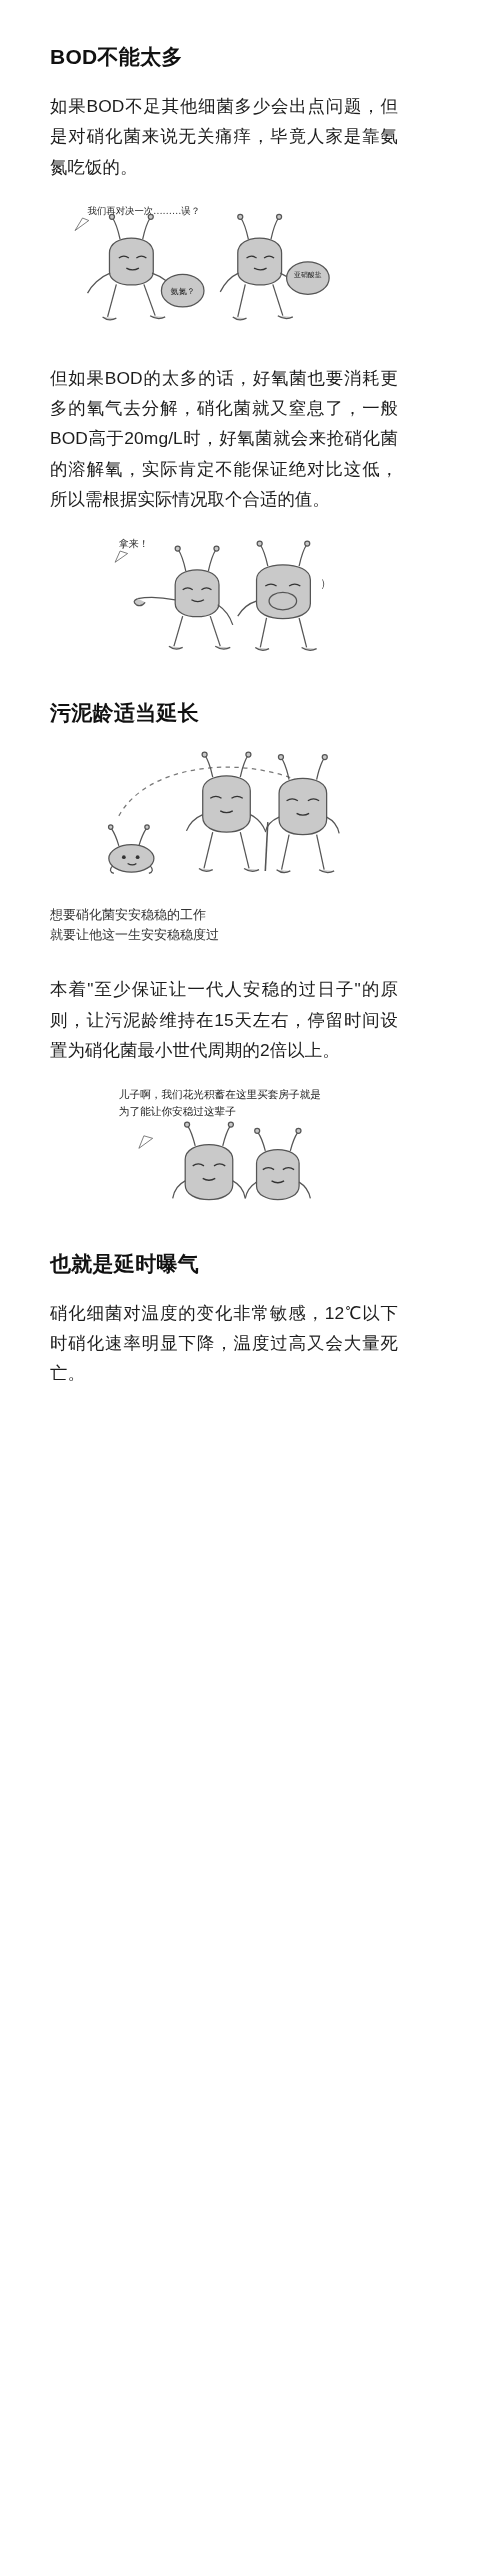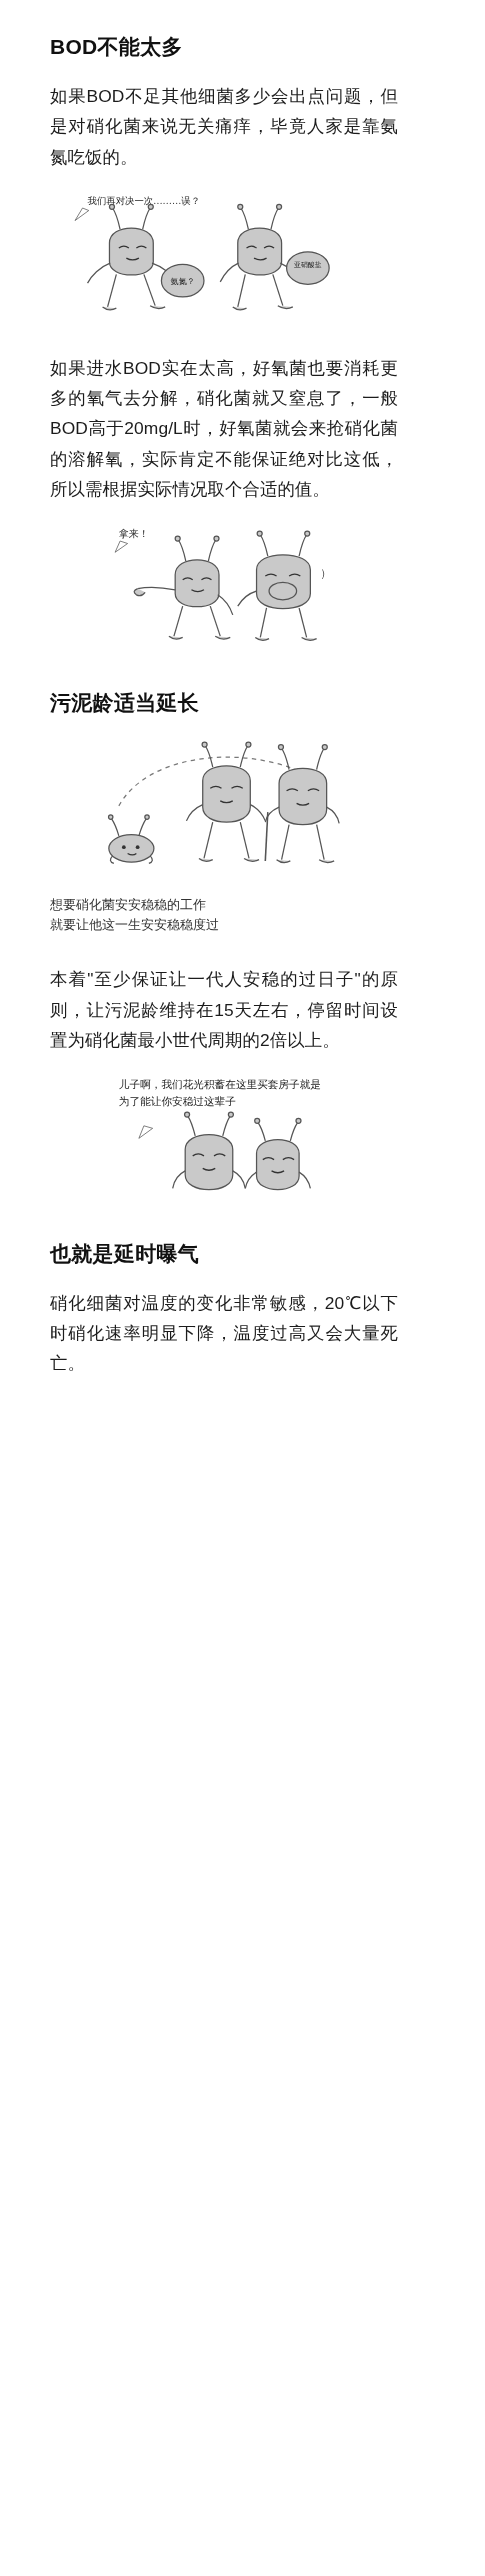--- a/index.html
+++ b/index.html
@@ -9,21 +9,21 @@
   }
   body {
     width: 486px;
     font-family: "Liberation Sans", sans-serif;
     color: #1a1a1a;
   }
   .page {
     width: 448px;
     min-height: 2576px;
     box-sizing: border-box;
-    padding: 32px 50px 28px 50px;
+    padding: 42px 50px 28px 50px;
     background: #ffffff;
   }
   h2.section-title {
     font-size: 21px;
     font-weight: bold;
     letter-spacing: 0.3px;
     margin: 0 0 19.4px 0;
     line-height: 1.4;
     color: #111;
   }
@@ -112,21 +112,21 @@
         <ellipse cx="212" cy="140" rx="34" ry="26" fill="#c9c9c9" stroke="#555" stroke-width="2"></ellipse>
         <text x="212" y="145" text-anchor="middle" font-family="Liberation Serif, serif" font-size="13" fill="#222">氨氮？</text>
       </g>
       <g>
         <ellipse cx="412" cy="120" rx="34" ry="26" fill="#c9c9c9" stroke="#555" stroke-width="2"></ellipse>
         <text x="412" y="118" text-anchor="middle" font-family="Liberation Serif, serif" font-size="11" fill="#222">亚硝酸盐</text>
       </g>
     </svg>
   </div>
 
-  <p class="para">如果进水BOD实在太高，好氧菌也要消耗更多的氧气去分解，硝化菌就又窒息了，一般BOD高于20mg/L时，好氧菌就会来抢硝化菌的溶解氧，实际肯定不能保证绝对比这低，所以需根据实际情况取个合适的值。</p>
+  <p class="para">但如果BOD的太多的话，好氧菌也要消耗更多的氧气去分解，硝化菌就又窒息了，一般BOD高于20mg/L时，好氧菌就会来抢硝化菌的溶解氧，实际肯定不能保证绝对比这低，所以需根据实际情况取个合适的值。</p>
 
   <div class="figure">
     <svg viewBox="0 0 556 200" xmlns="http://www.w3.org/2000/svg">
       <text x="110" y="18" font-family="Liberation Serif, serif" font-size="16" fill="#222">拿来！</text>
       <path d="M112 24 L104 42 L124 28 Z" fill="#fff" stroke="#555" stroke-width="1.2"></path>
 
       <g>
         <path d="M200 78 C200 62 217 54 235 54 C253 54 270 62 270 78 L270 108 C270 122 253 129 235 129 C217 129 200 122 200 108 Z" fill="#c9c9c9" stroke="#555" stroke-width="2"></path>
         <path d="M217 56 C213 38 209 28 205 22" fill="none" stroke="#555" stroke-width="2"></path>
         <circle cx="204" cy="20" r="4" fill="#c9c9c9" stroke="#555" stroke-width="2"></circle>
@@ -257,16 +257,16 @@
         <path d="M372 132 q9 -6 18 0" fill="none" stroke="#333" stroke-width="2"></path>
         <path d="M354 150 q10 6 20 0" fill="none" stroke="#333" stroke-width="2"></path>
         <path d="M330 152 C320 158 314 168 312 178" fill="none" stroke="#555" stroke-width="2"></path>
         <path d="M398 152 C408 158 414 168 416 178" fill="none" stroke="#555" stroke-width="2"></path>
       </g>
     </svg>
   </div>
 
   <h2 class="section-title spaced-top">也就是延时曝气</h2>
 
-  <p class="para">硝化细菌对温度的变化非常敏感，20℃以下时硝化速率明显下降，温度过高又会大量死亡。</p>
+  <p class="para">硝化细菌对温度的变化非常敏感，12℃以下时硝化速率明显下降，温度过高又会大量死亡。</p>
 
 </div>
 
 
 </body></html>

